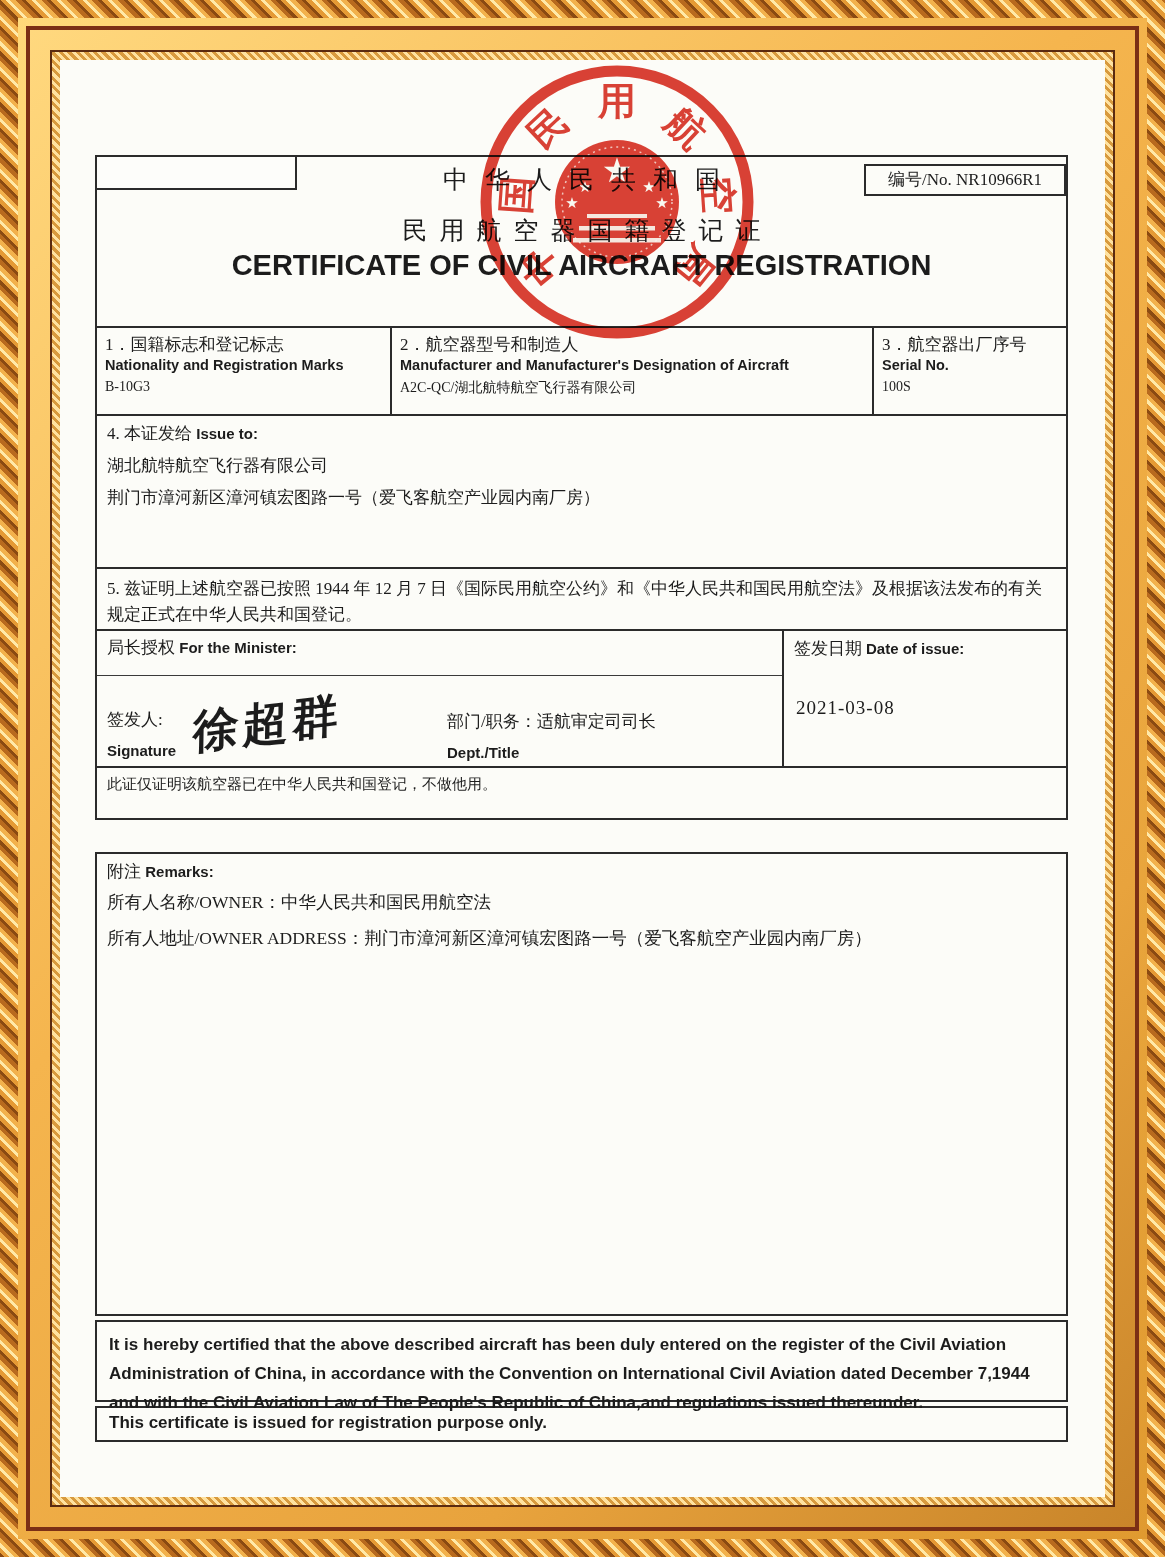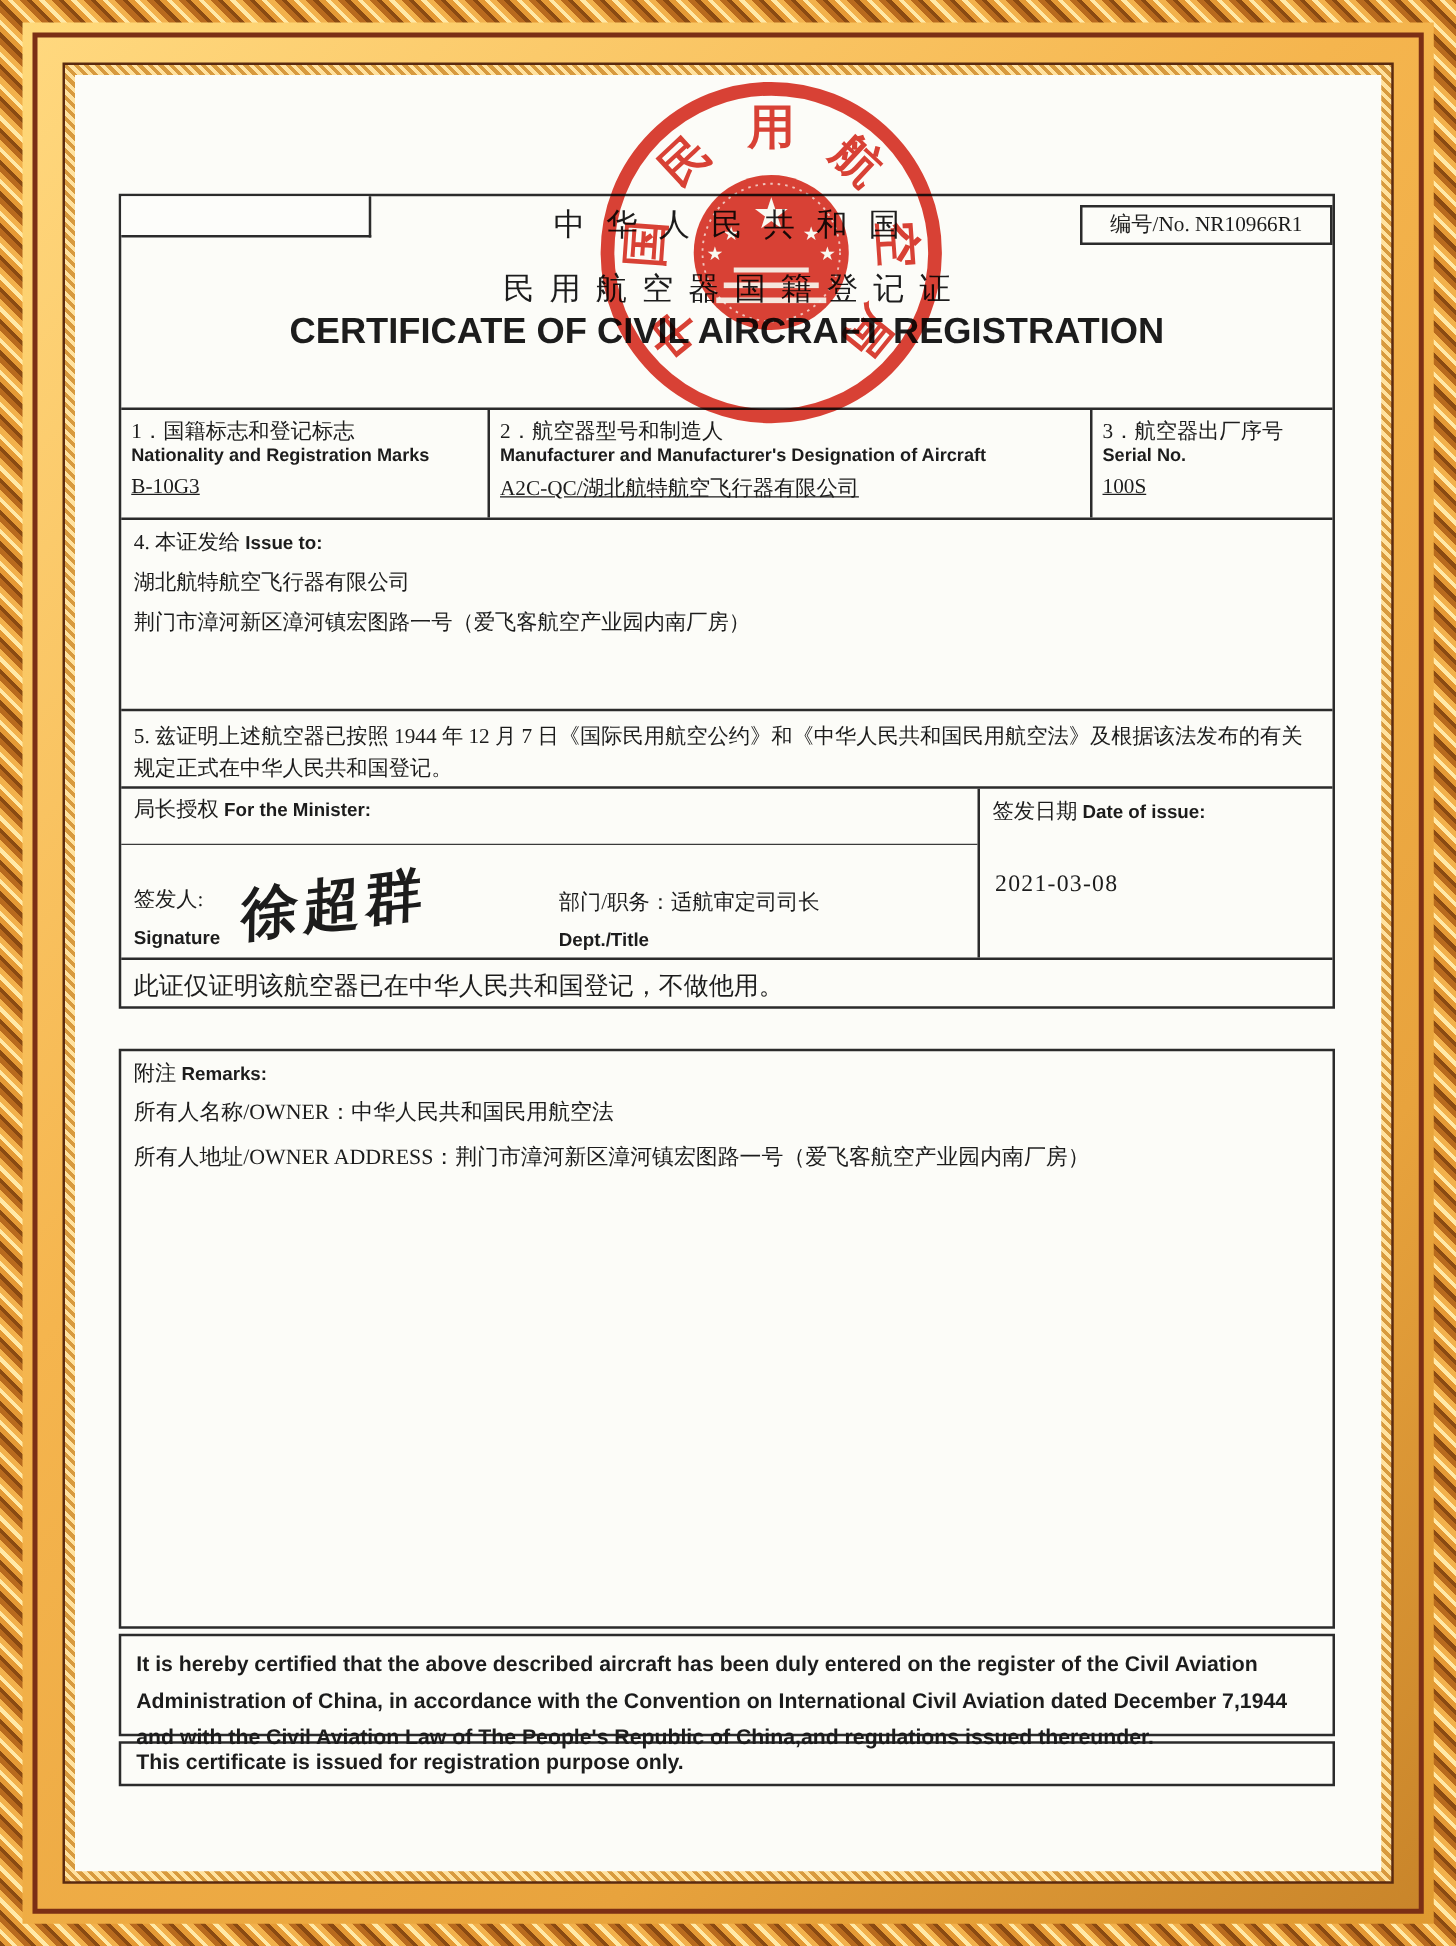--- a/index.html
+++ b/index.html
@@ -44,21 +44,21 @@
   .subtitle-cn{ font-size:25px; letter-spacing:12px; text-indent:12px; margin-top:18px; }
   .subtitle-en{ font-family:"Liberation Sans",sans-serif; font-weight:700; font-size:29px; margin-top:2px; }
 
   .fields-row{ display:flex; height:88px; }
   .cell{ padding:5px 8px 4px 8px; }
   .cell-1{ width:295px; border-right:2px solid #2b2b2b; }
   .cell-2{ width:482px; border-right:2px solid #2b2b2b; }
   .cell-3{ flex:1; }
   .lbl-cn{ font-size:17px; }
   .lbl-en{ font-family:"Liberation Sans",sans-serif; font-weight:700; font-size:14.5px; margin-top:1px; }
-  .val{ font-size:17px; margin-top:6px;text-decoration:underline; }
+  .val{ font-size:14px; margin-top:6px; }
 
   .issue-row{ height:153px; padding:6px 10px; }
   .issue-head{ font-size:17px; }
   .issue-head .lbl-en-inline{ font-family:"Liberation Sans",sans-serif; font-weight:700; font-size:15px; }
   .issue-line{ font-size:17px; margin-top:9px; }
 
   .statement-row{ height:62px; padding:7px 10px; font-size:17px; line-height:26px; }
 
   .minister-row{ display:flex; height:137px; }
   .minister-left{ width:687px; border-right:2px solid #2b2b2b; }
@@ -67,21 +67,21 @@
   .sig-area{ position:relative; height:102px; }
   .sig-label-cn{ position:absolute; left:10px; top:32px; font-size:17px; }
   .sig-label-en{ position:absolute; left:10px; top:66px; font-family:"Liberation Sans",sans-serif; font-weight:700; font-size:15px; }
   .signature{ position:absolute; left:95px; top:10px; width:260px; font-size:46px; font-weight:700;
     transform:rotate(-7deg) skewX(-8deg); letter-spacing:4px; white-space:nowrap; }
   .dept-cn{ position:absolute; left:350px; top:34px; font-size:17px; }
   .dept-en{ position:absolute; left:350px; top:68px; font-family:"Liberation Sans",sans-serif; font-weight:700; font-size:15px; }
   .minister-right{ flex:1; position:relative; padding:6px 10px; }
   .date-value{ position:absolute; left:12px; top:66px; font-size:19px; letter-spacing:1px; }
 
-  .note-row{ height:39px; padding:7px 10px; font-size:20px; }
+  .note-row{ height:52px; padding:7px 10px; font-size:15px; }
 
   .remarks-box{ margin-top:32px; border:2px solid #2b2b2b; height:464px; padding:6px 10px; }
   .remarks-head{ font-size:17px; }
   .remarks-line{ font-size:17.5px; line-height:33px; margin-top:3px; }
 
   .en-box{ margin-top:4px; border:2px solid #2b2b2b; height:82px; padding:8px 12px;
     font-family:"Liberation Sans",sans-serif; font-weight:700; font-size:17px; line-height:29px; }
   .last-box{ margin-top:4px; border:2px solid #2b2b2b; height:36px; padding:5px 12px;
     font-family:"Liberation Sans",sans-serif; font-weight:700; font-size:17px; }
 

